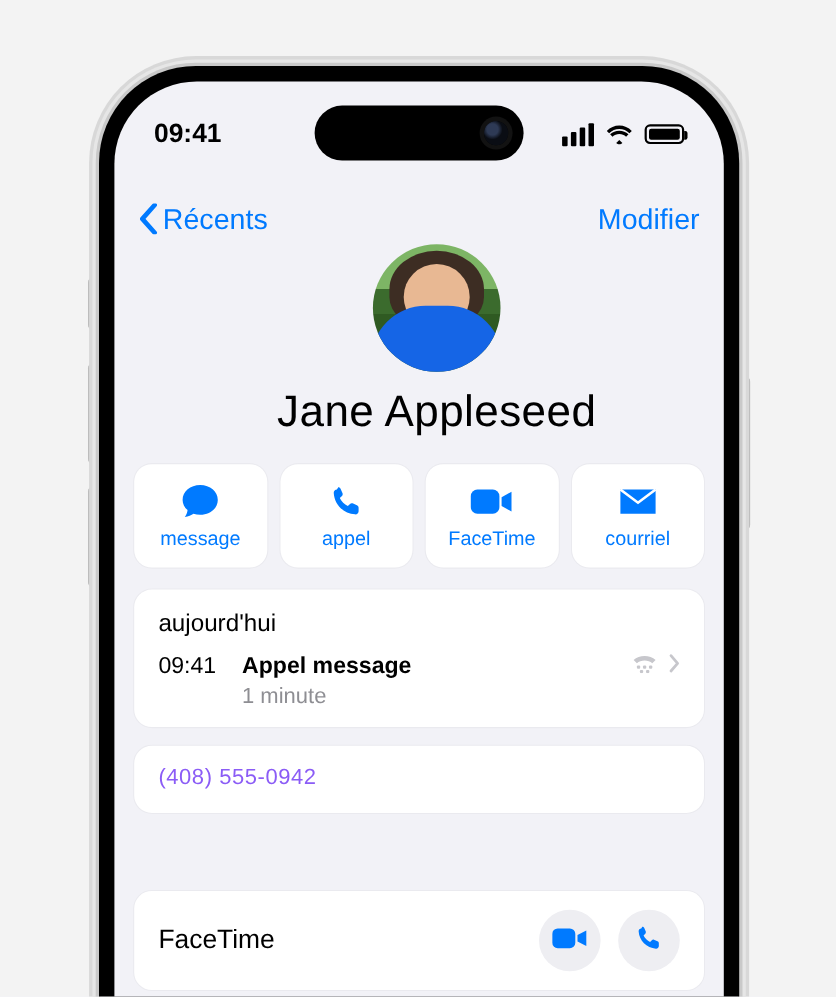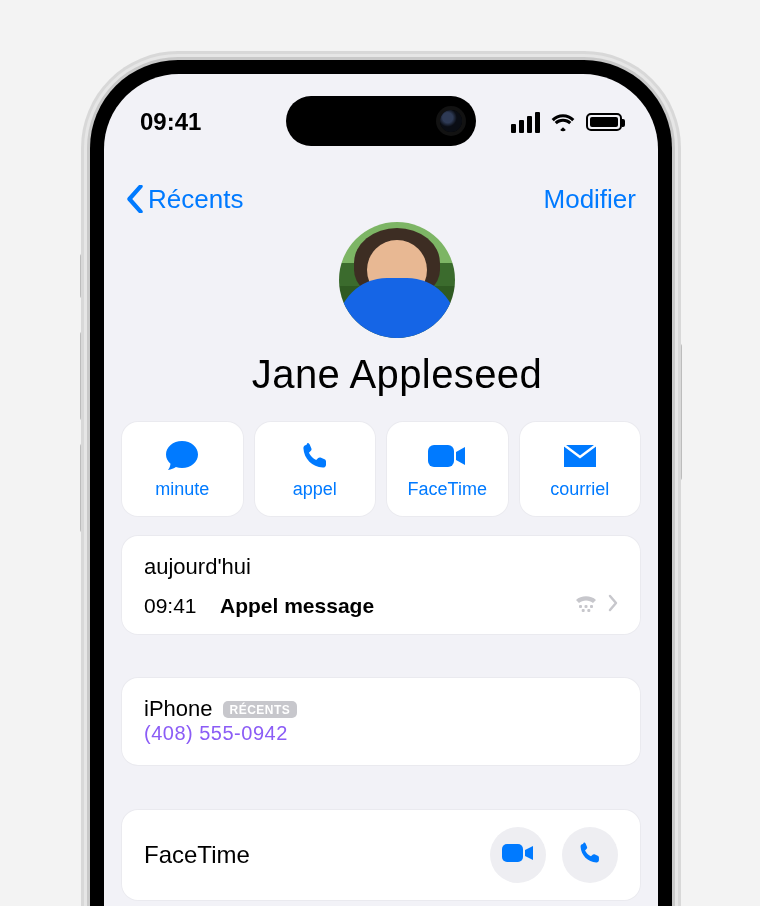--- a/index.html
+++ b/index.html
@@ -288,21 +288,21 @@
       </div>
 
       <div class="actions">
 
         <div class="action-btn">
           <span class="ic">
             <svg width="38" height="34" viewBox="0 0 38 34">
               <path d="M19 2C10 2 3 8 3 15.5c0 3.6 1.7 6.9 4.5 9.2-.2 2-.9 4.4-2.5 6.3 3.2-.3 6-1.6 7.9-2.9 1.9.6 3.9.9 6.1.9 9 0 16-6 16-13.5S28 2 19 2z" fill="#007aff"></path>
             </svg>
           </span>
-          <span class="lbl">minute</span>
+          <span class="lbl">message</span>
         </div>
 
         <div class="action-btn">
           <span class="ic">
             <svg width="32" height="32" viewBox="0 0 32 32">
               <path d="M8.5 3c1 0 1.8.6 2.2 1.5l1.7 4c.3.8.1 1.7-.5 2.3l-2 2c1.6 3.2 4.1 5.7 7.3 7.3l2-2c.6-.6 1.5-.8 2.3-.5l4 1.7c.9.4 1.5 1.2 1.5 2.2v3.2c0 1.7-1.5 3.1-3.2 2.9C13.3 27 5 18.7 4.4 8.2 4.3 6.5 5.6 5 7.3 5L8.5 3z" fill="#007aff"></path>
             </svg>
           </span>
           <span class="lbl">appel</span>
         </div>
@@ -328,20 +328,21 @@
         </div>
       </div>
 
       <div class="card recent">
         <div class="section-title">aujourd'hui</div>
         <div class="call-row">
           <div class="call-left">
             <div class="time">09:41</div>
             <div class="meta">
               <div style="font-weight:600;">Appel message</div>
+              <div class="dur">1 minute</div>
             </div>
           </div>
           <div class="call-right">
             <span>
               <svg width="24" height="18" viewBox="0 0 24 18">
                 <path d="M2 6c5-5 15-5 20 0l-3 3c-3.5-3.5-10.5-3.5-14 0L2 6z" fill="#c7c7cc"></path>
                 <rect x="5" y="11" width="3" height="3" rx="1" fill="#c7c7cc"></rect>
                 <rect x="10.5" y="11" width="3" height="3" rx="1" fill="#c7c7cc"></rect>
                 <rect x="16" y="11" width="3" height="3" rx="1" fill="#c7c7cc"></rect>
                 <rect x="7.7" y="15" width="3" height="3" rx="1" fill="#c7c7cc"></rect>
@@ -351,24 +352,20 @@
             <span>
               <svg width="10" height="18" viewBox="0 0 10 18">
                 <path d="M2 2l6 7-6 7" stroke="#c7c7cc" stroke-width="2.5" fill="none" stroke-linecap="round" stroke-linejoin="round"></path>
               </svg>
             </span>
           </div>
         </div>
       </div>
 
       <div class="card phone">
-        <div class="phone-label-row">
-          <span class="t">iPhone</span>
-          <span class="badge">RÉCENTS</span>
-        </div>
         <div class="phone-number">(408) 555-0942</div>
       </div>
 
       <div class="card facetime">
         <div class="title">FaceTime</div>
         <div class="ft-buttons">
           <div class="circle-btn">
             <span>
               <svg width="32" height="20" viewBox="0 0 32 20">
                 <rect x="0" y="1" width="21" height="18" rx="5" fill="#007aff"></rect>

